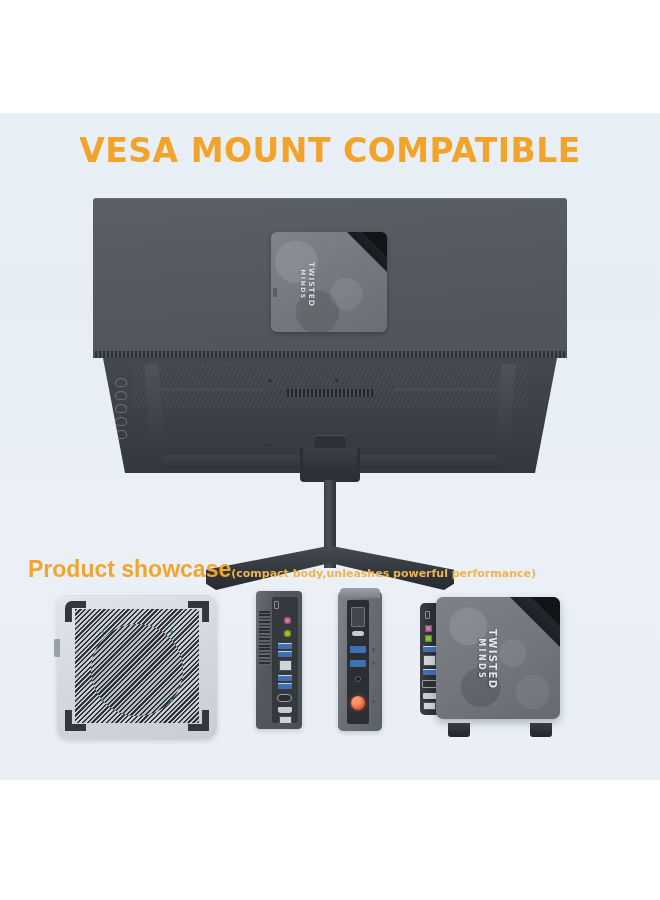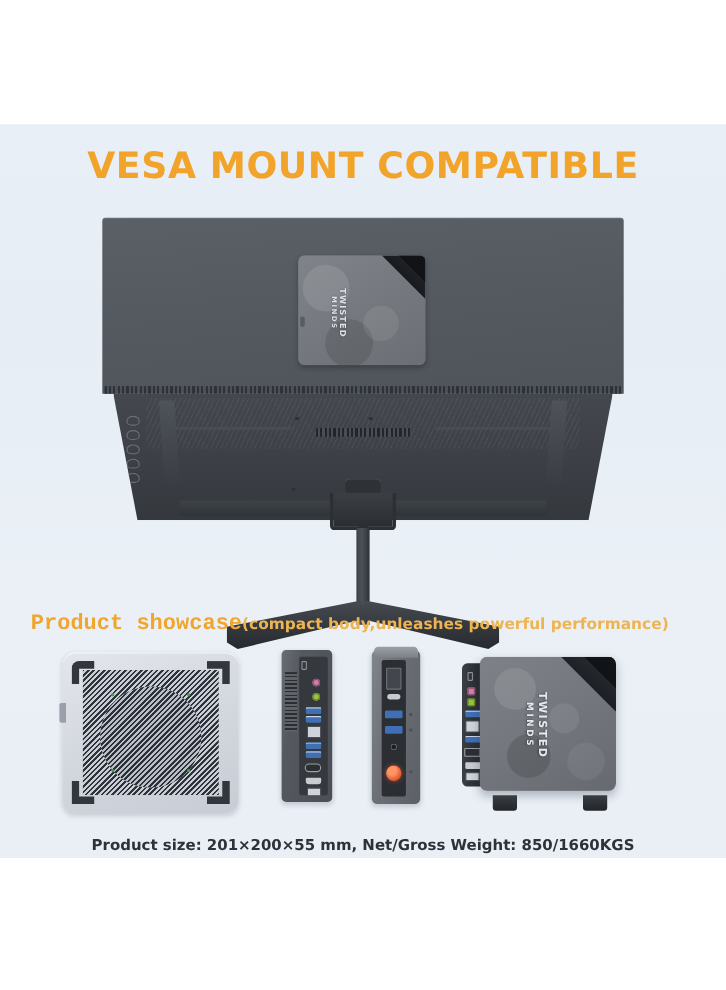--- a/index.html
+++ b/index.html
@@ -164,25 +164,25 @@
     background:linear-gradient(180deg,#464b51,#26292e);
   }
   .stand-base .wing.l { left:0; clip-path:polygon(0 54%, 122px 0, 128px 16px, 10px 100%, 0 86%); }
   .stand-base .wing.r { right:0; clip-path:polygon(100% 54%, 6px 0, 0 16px, 118px 100%, 100% 86%); }
 
   
   .showcase-title {
     position:absolute; left:28px; top:443px; white-space:nowrap;
   }
   .showcase-title .big {
-    font-size:20px; font-weight:bold; color:#f0a52f;
-    font-family:Liberation Mono, monospace;
+    font-size:23px; font-weight:bold; color:#f0a52f;
+    font-family:Liberation Sans, sans-serif;
   }
   .showcase-title .small {
-    font-size:14px; font-weight:bold; color:#eeb452;
+    font-size:11px; font-weight:bold; color:#eeb452;
     font-family:"DejaVu Sans", sans-serif;
   }
 
   #shots { position:absolute; left:0; top:478px; width:660px; height:150px; }
 
   
   .shot-bottom {
     position:absolute; left:57px; top:2px; width:160px; height:146px;
     background:linear-gradient(160deg,#e3e6ec 0%, #d3d7de 50%, #c8ccd4 100%);
     border-radius:12px;
@@ -460,15 +460,14 @@
           <div class="logo">
             <span>TWISTED</span>
             <small>MINDS</small>
           </div>
         </div>
         <div class="hero-foot l"></div>
         <div class="hero-foot r"></div>
       </div>
     </div>
 
-    <div class="caption">Product size: 201×200×55 mm, Net/Gross Weight: 850/1660KGS</div>
   </div>
 </div>
 
 </body></html>

